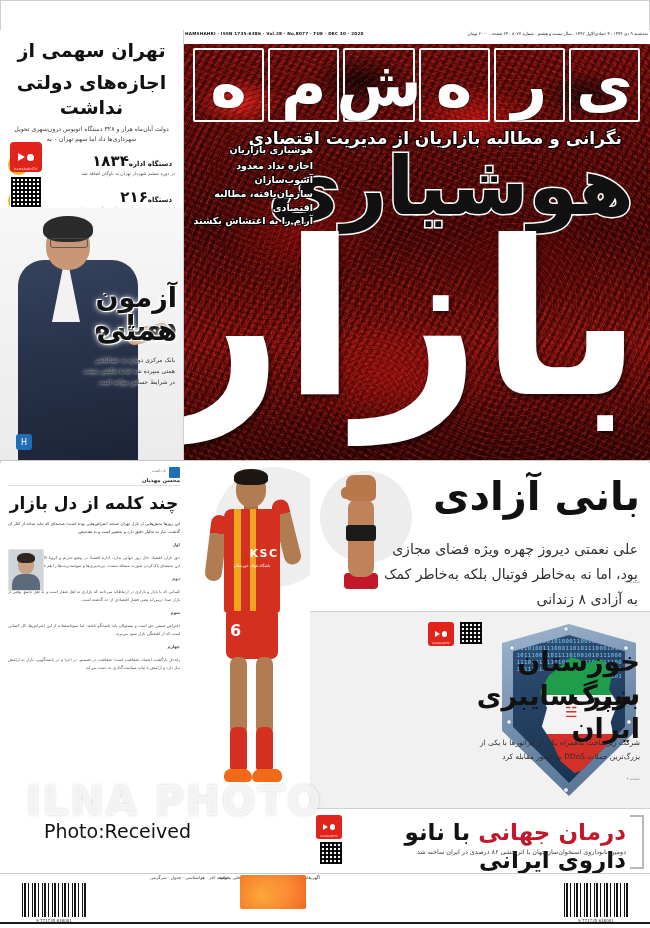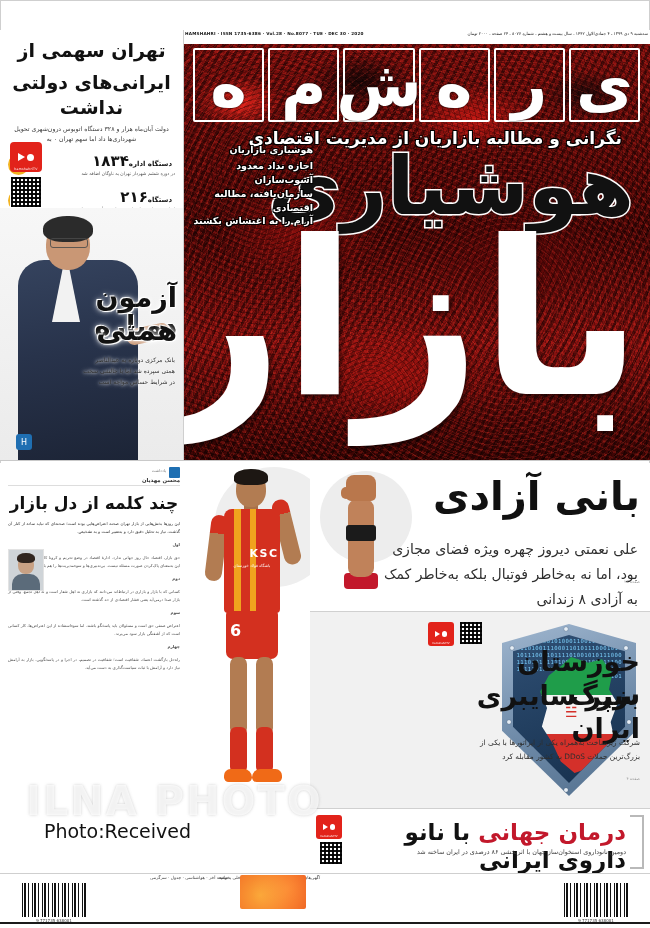--- a/index.html
+++ b/index.html
@@ -460,21 +460,21 @@
     <div class="mast-bullets">
       <div class="mb-title">هوشیاری بازاریان</div>
       <div class="mb-line">اجازه نداد معدود آشوب‌سازان</div>
       <div class="mb-line">سازمان‌یافته، مطالبه اقتصادی</div>
       <div class="mb-line">آرام را به اغتشاش بکشند</div>
     </div>
   </div>
 
   <div class="left-col">
     <div class="lt-head">تهران سهمی از</div>
-    <div class="lt-head">ایرانی‌های دولتی نداشت</div>
+    <div class="lt-head">اجازه‌های دولتی نداشت</div>
     <div class="lt-sub">دولت آبان‌ماه هزار و ۳۲۸ دستگاه اتوبوس درون‌شهری تحویل شهرداری‌ها داد اما سهم تهران ۰ به</div>
 
     <div class="stat-row">
       <div class="stat-ico">🚌</div>
       <div class="stat-txt">
         <span class="stat-unit">دستگاه اداره</span><span class="stat-num">۱۸۳۴</span>
         <div class="stat-desc">در دوره ششم شهردار تهران به ناوگان اضافه شد</div>
       </div>
     </div>
 

